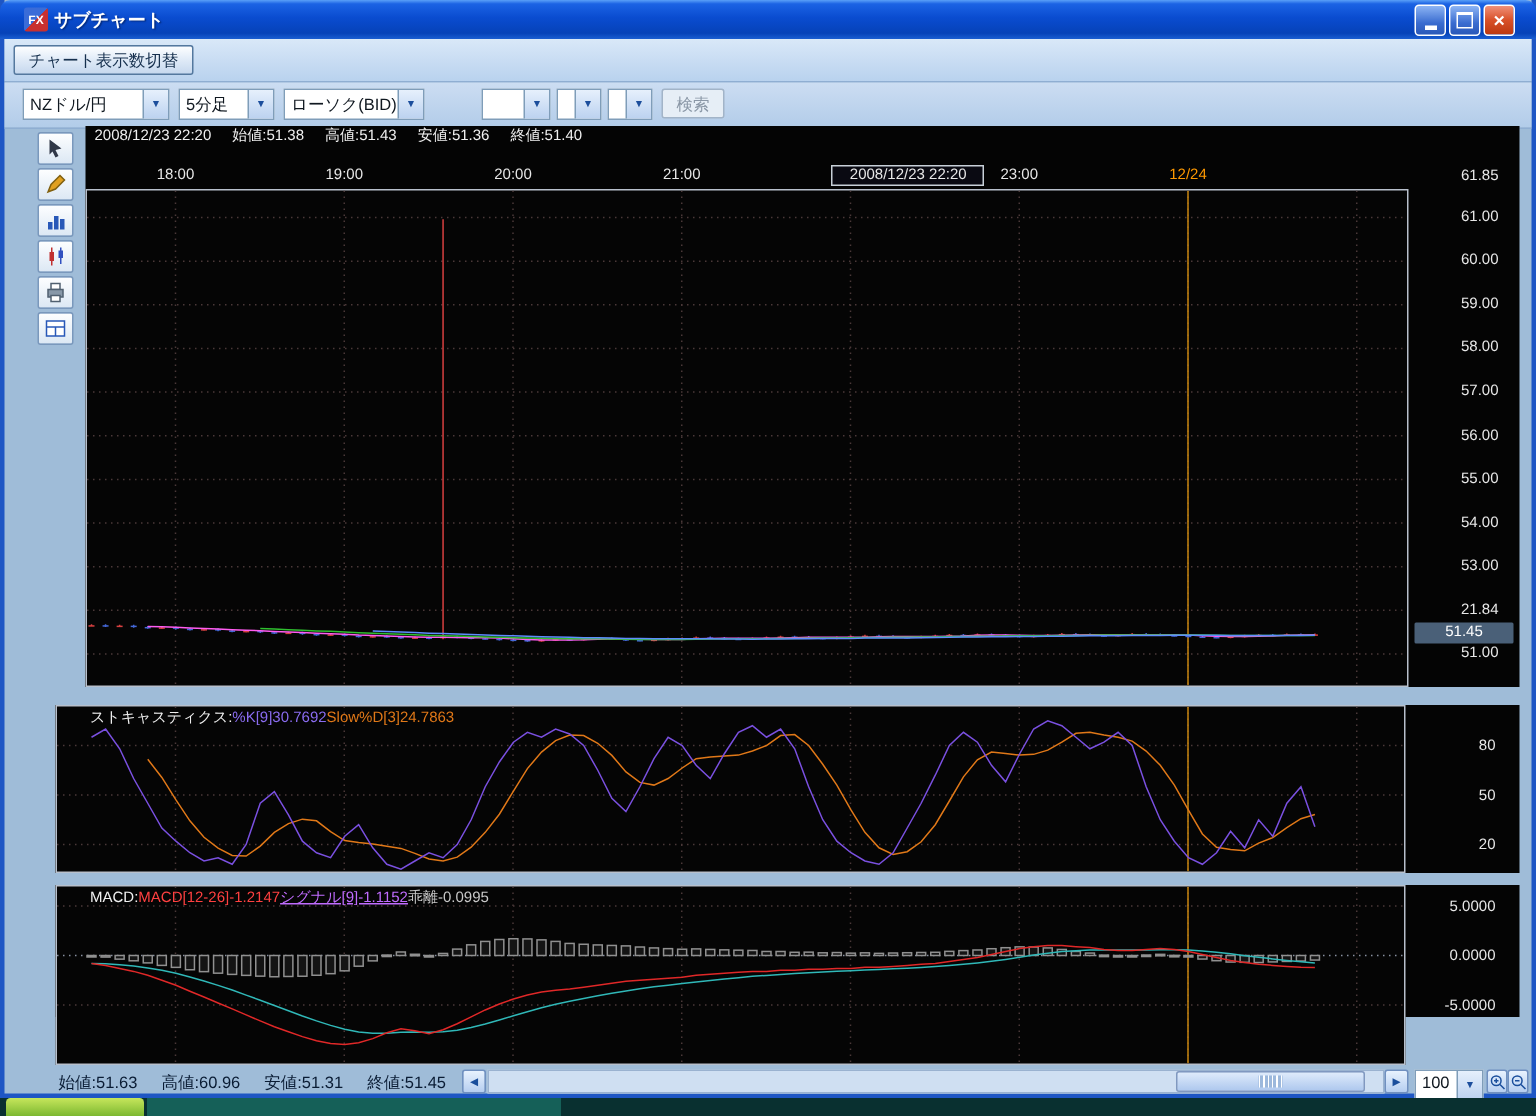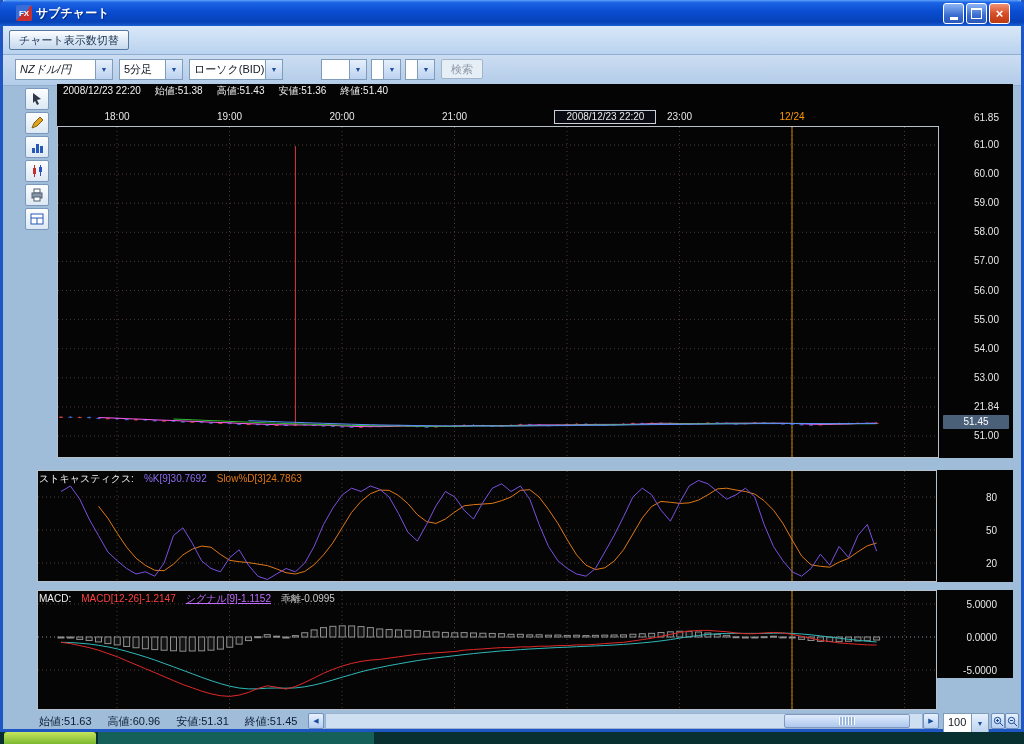--- a/index.html
+++ b/index.html
@@ -46,21 +46,21 @@
   .info-row{position:absolute;left:0;width:100%;height:13px;display:flex;gap:14px;
             padding-left:6px;box-sizing:border-box;font-size:10px;line-height:13px;color:#F0F0F0;white-space:nowrap;}
   .info-row span{white-space:nowrap;}
   .c-ma-short{color:#ff5cf0;} .c-ma-mid{color:#2fbf2f;} .c-ma-long{color:#5f8cff;}
   .c-stoch-k{color:#8a6cf0;} .c-stoch-d{color:#e07818;}
   .c-macd{color:#ff4040;} .c-signal{color:#c06cff;text-decoration:underline;} .c-diff{color:#c8c8c8;}
   .time-axis{position:absolute;left:0;top:26px;width:100%;height:16px;}
   .axis-label{position:absolute;font-size:10px;color:#E8E8E8;line-height:13px;white-space:nowrap;}
   .plotbox{position:absolute;background:#050505;border:1px solid #B8C0CC;box-sizing:content-box;overflow:hidden;}
   .plotbox svg{display:block;}
-  .panel-label{position:absolute;left:1px;top:1px;display:flex;gap:10px;font-size:10px;line-height:13px;
+  .panel-label{position:absolute;left:22px;top:1px;display:flex;font-size:10px;line-height:13px;
                color:#F0F0F0;white-space:nowrap;z-index:3;}
   .panel{position:absolute;left:34px;width:976px;background:#040404;}
   .price-badge{position:absolute;left:2px;width:66px;height:14px;line-height:14px;text-align:center;
                font-size:10px;color:#fff;background:#4a6078;border-radius:1px;}
   
   .bottombar{position:absolute;left:0;top:710px;width:1018px;height:22px;}
   .session{position:absolute;left:36px;top:4px;display:flex;gap:16px;font-size:11px;color:#0A1C34;white-space:nowrap;}
   .hscroll-btn{position:absolute;top:3px;width:16px;height:16px;border:1px solid #7090C0;border-radius:2px;box-sizing:border-box;
                background:linear-gradient(#E8F2FE,#B6CEF0);display:flex;align-items:center;justify-content:center;
                color:#1A4E9C;font-size:7px;}
@@ -95,21 +95,21 @@
           </div>
         <div class="tb-btn close">×</div>
       </div>
     </div>
 
     <div class="toolbar1">
       <button class="xp-btn" style="left:6px;top:4px;">チャート表示数切替</button>
     </div>
 
     <div class="toolbar2">
-      <div class="combo" style="left:12px;width:98px;font-style:italic;">
+      <div class="combo" style="left:12px;width:98px;">
         <span class="combo-text">NZドル/円</span>
         <span class="combo-btn">▼</span>
       </div>
       <div class="combo" style="left:116px;width:64px;">
         <span class="combo-text">5分足</span>
         <span class="combo-btn">▼</span>
       </div>
       <div class="combo" style="left:186px;width:94px;">
         <span class="combo-text">ローソク(BID)</span>
         <span class="combo-btn">▼</span>

